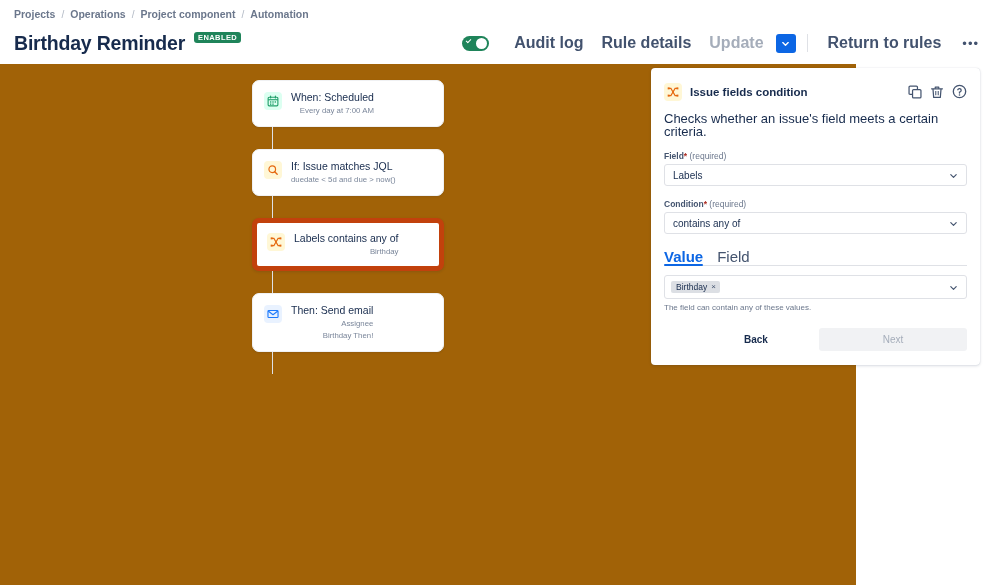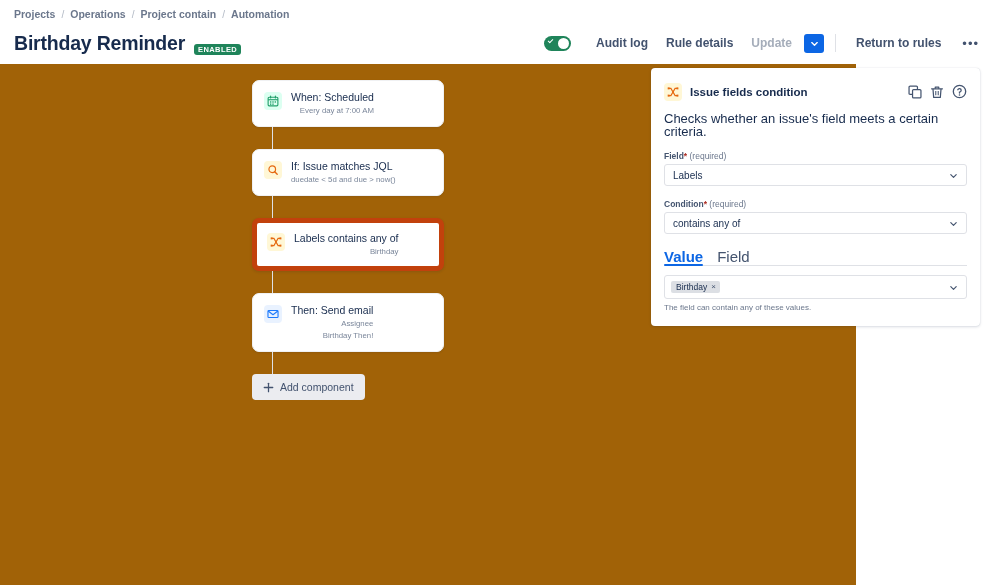--- a/index.html
+++ b/index.html
@@ -21,21 +21,21 @@
   .breadcrumb a { color: #6b778c; text-decoration: none; cursor: pointer; font-weight: bold; }
   .bc-sep { color: #b3bac5; font-size: 10px; }
 
   
   .header {
     display: flex; align-items: center;
     padding: 0 14px 0 14px;
     height: 42px;
     position: relative;
   }
-  .title-wrap { display: flex; align-items: flex-end; gap: 9px; }
+  .title-wrap { display: flex; align-items: flex-start; gap: 9px; }
   .page-title {
     font-size: 19.5px; font-weight: bold; letter-spacing: -.2px;
     color: #172b4d;
   }
   .badge-enabled {
     background: #1f845a; color: #ffffff;
     font-size: 7.5px; font-weight: bold; letter-spacing: .4px;
     padding: 2px 4px 1.5px 4px; border-radius: 3px;
     line-height: 1;
   }
@@ -54,21 +54,21 @@
     width: 11px; height: 11px; border-radius: 50%;
     background: #ffffff;
   }
   .toggle .chk {
     position: absolute; left: 4px; top: 3.5px;
     width: 5px; height: 3px;
     border-left: 1.4px solid #ffffff; border-bottom: 1.4px solid #ffffff;
     transform: rotate(-45deg);
   }
   .hdr-btn {
-    font-size: 12px; font-weight: bold; color: #42526e;
+    font-size: 16px; font-weight: bold; color: #42526e;
     background: transparent; border: none;
     padding: 5px 9px; border-radius: 3px; cursor: pointer;
     font-family: inherit; white-space: nowrap;
   }
   .hdr-btn.disabled { color: #a5adba; cursor: default; }
   .split-chevron {
     background: #0c66e4; border: none; cursor: pointer;
     width: 20px; height: 19px; border-radius: 3px;
     margin-left: 3px;
     display: flex; align-items: center; justify-content: center;
@@ -211,21 +211,21 @@
   }
 </style>
 </head>
 <body>
 
 <nav class="breadcrumb">
   <a>Projects</a>
   <span class="bc-sep">/</span>
   <a>Operations</a>
   <span class="bc-sep">/</span>
-  <a>Project contain</a>
+  <a>Project component</a>
   <span class="bc-sep">/</span>
   <a>Automation</a>
 </nav>
 
 <div class="header">
   <div class="title-wrap">
     <span class="page-title">Birthday Reminder</span>
     <span class="badge-enabled">ENABLED</span>
   </div>
 
@@ -321,27 +321,20 @@
       </div>
       <div class="card-text">
         <span class="card-title">Then: Send email</span>
         <span class="card-sub">Assignee</span>
         <span class="card-sub">Birthday Then!</span>
       </div>
     </div>
 
     <div class="connector"></div>
 
-    <button class="add-component">
-      <svg width="11" height="11" viewBox="0 0 14 14">
-        <line x1="7" y1="1.6" x2="7" y2="12.4" stroke="#42526e" stroke-width="1.6" stroke-linecap="round"></line>
-        <line x1="1.6" y1="7" x2="12.4" y2="7" stroke="#42526e" stroke-width="1.6" stroke-linecap="round"></line>
-      </svg>
-      <span>Add component</span>
-    </button>
   </div>
 
   <div class="panel">
 
     <div class="panel-head">
       <div class="card-icon ic-yellow">
         <svg width="12" height="12" viewBox="0 0 16 16">
           <path d="M2 3.2 H5.2 L10.8 12.8 H14" fill="none" stroke="#e56910" stroke-width="1.5" stroke-linecap="round"></path>
           <path d="M2 12.8 H5.2 L10.8 3.2 H14" fill="none" stroke="#e56910" stroke-width="1.5" stroke-linecap="round"></path>
           <rect x="12.6" y="1.9" width="2.6" height="2.6" fill="#e56910"></rect>
@@ -411,14 +404,18 @@
       <span class="chip">
         <span>Birthday</span>
         <span class="chip-x">×</span>
       </span>
       <svg class="chev" style="margin-left:auto" width="9" height="9" viewBox="0 0 10 10">
         <path d="M2 4 L5 7 L8 4" fill="none" stroke="#44546f" stroke-width="1.3" stroke-linecap="round" stroke-linejoin="round"></path>
       </svg>
     </div>
     <div class="helper">The field can contain any of these values.</div>
 
+    <div class="panel-footer">
+      <button class="btn-back">Back</button>
+      <button class="btn-next">Next</button>
+    </div>
   </div>
 </div>
 
 </body></html>

